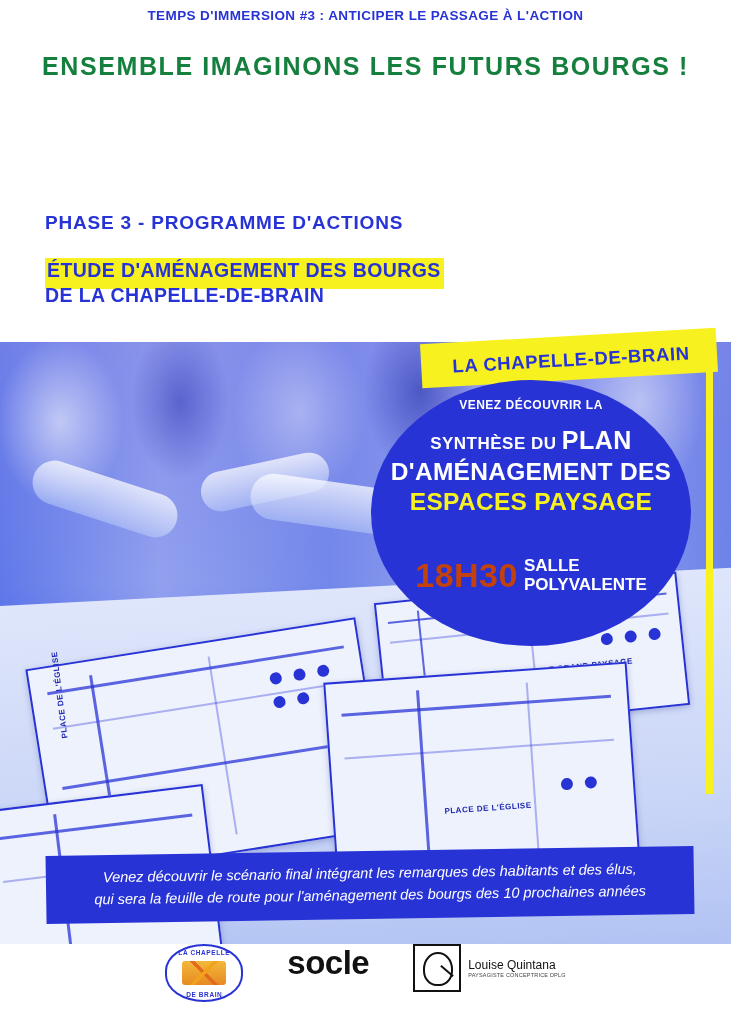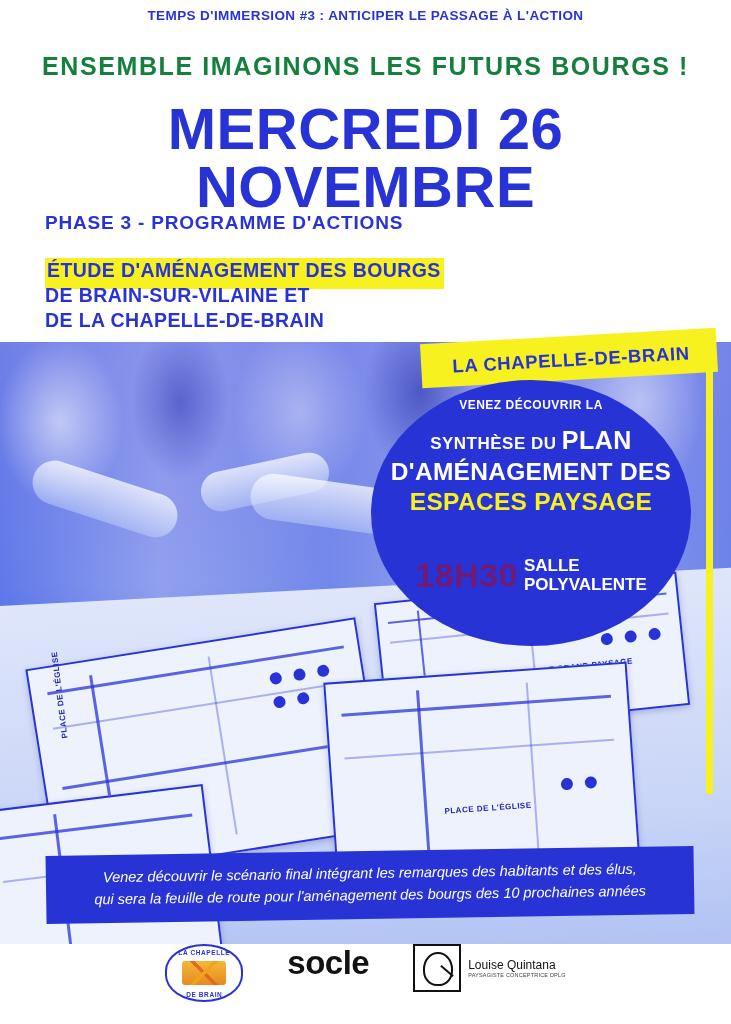--- a/index.html
+++ b/index.html
@@ -218,21 +218,21 @@
   .c-l3 { font-size: 24.5px; margin-top: 3px; letter-spacing: 0.3px; }
   .c-l4 { font-size: 24.5px; margin-top: 2px; letter-spacing: 0.3px; color: #f7f21f; }
   .c-time {
     position: absolute;
     left: 371px;
     top: 556px;
     width: 320px;
     text-align: center;
   }
   .c-time .hour {
-    color: #701a75;
+    color: #c2410c;
     font-size: 34px;
     font-weight: bold;
     letter-spacing: 0.5px;
     vertical-align: middle;
   }
   .c-time .place {
     display: inline-block;
     color: #ffffff;
     font-size: 17px;
     font-weight: bold;
@@ -346,26 +346,24 @@
   .logo-lq .lq-name { font-size: 12px; color: #111111; }
   .logo-lq .lq-sub { font-size: 5.5px; color: #444444; letter-spacing: 0.2px; }
 </style>
 </head>
 <body>
 
 <div class="poster">
 
   <div class="kicker">TEMPS D'IMMERSION #3 : ANTICIPER LE PASSAGE À L'ACTION</div>
   <div class="headline1">ENSEMBLE IMAGINONS LES FUTURS BOURGS !</div>
-  <div class="headline2">MERCREDI 26 NOVEMBRE</div>
   <div class="phase">PHASE 3 - PROGRAMME D'ACTIONS</div>
 
   <div class="studyblock">
     <div><span class="hl">ÉTUDE D'AMÉNAGEMENT DES BOURGS</span></div>
-    <div>DE BRAIN-SUR-VILAINE ET</div>
     <div>DE LA CHAPELLE-DE-BRAIN</div>
   </div>
 
   <div class="photo">
     <div class="photo-base"></div>
     <div class="people"></div>
     <div class="arm a1"></div>
     <div class="arm a2"></div>
     <div class="arm a3"></div>
     <div class="arm a4"></div>

